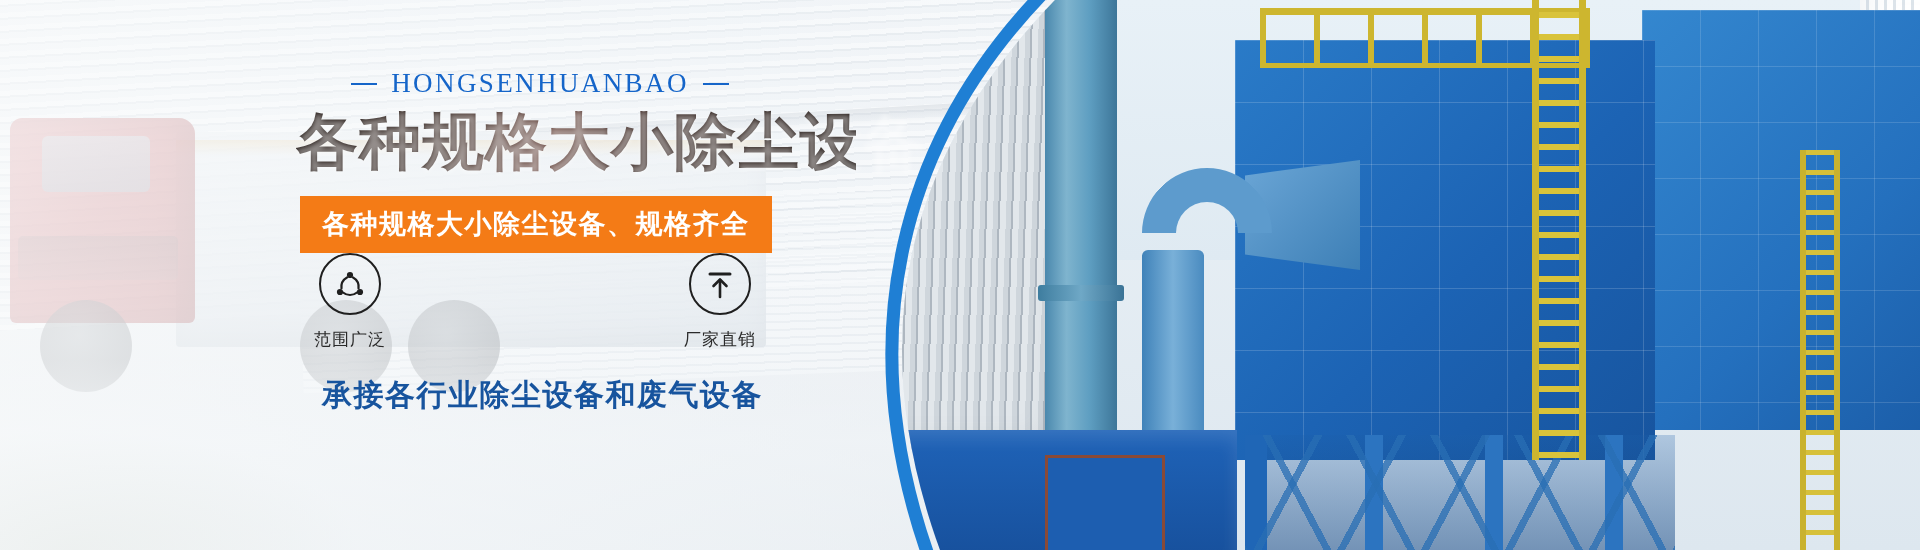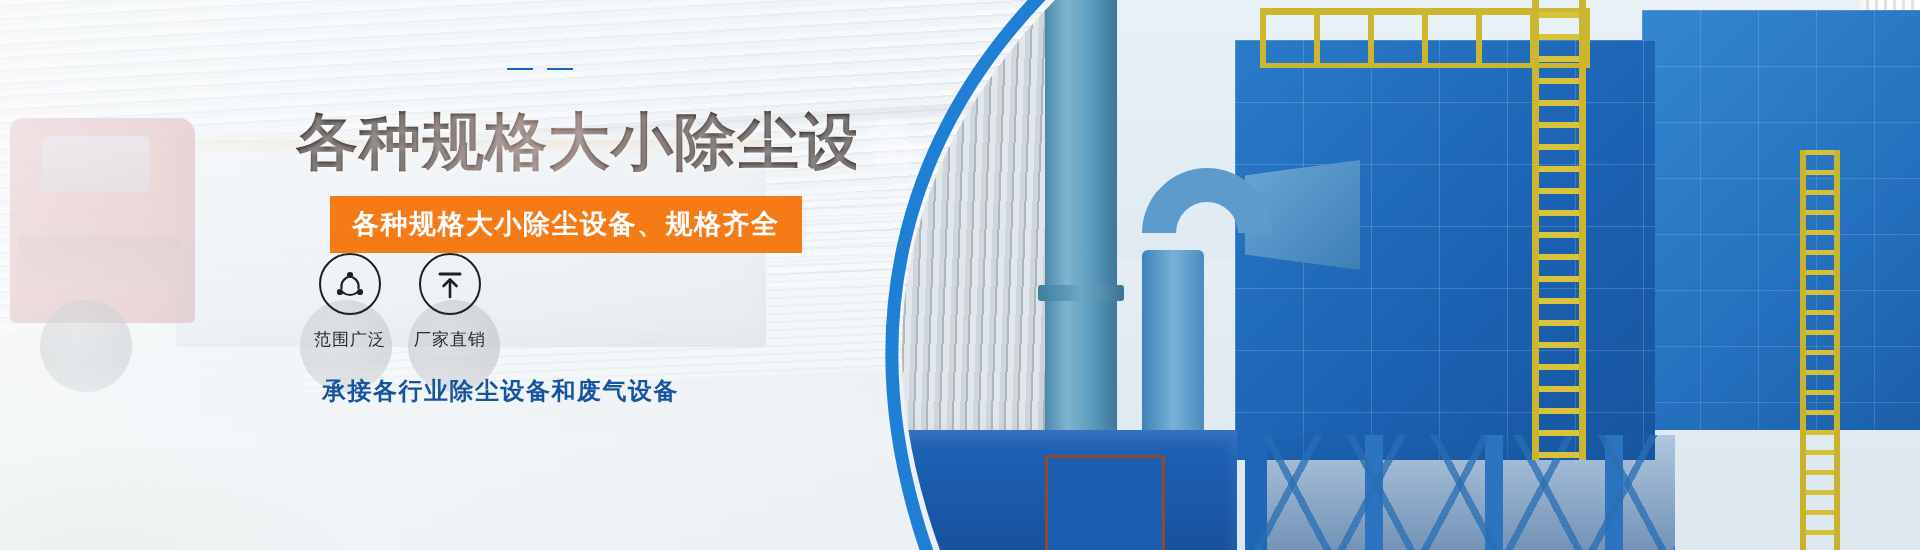--- a/index.html
+++ b/index.html
@@ -254,46 +254,46 @@
   .headline {
     position:absolute; left:296px; top:108px; width:560px;
     font-size:62px; font-weight:bold; letter-spacing:1px;
     line-height:1.1; white-space:nowrap;
     background:linear-gradient(110deg,#2b2320 0%,#4a3c37 26%,#7a5c55 46%,#463733 62%,#2d2522 100%);
     -webkit-background-clip:text; background-clip:text; color:transparent;
     text-shadow:0 2px 5px rgba(255,255,255,.45);
   }
 
   .tagline {
-    position:absolute; left:330px; top:196px;
+    position:absolute; left:300px; top:196px;
     background:#f47b16;
     color:#ffffff;
     font-size:27px; font-weight:bold; letter-spacing:1.5px;
     padding:10px 22px 11px 22px;
     white-space:nowrap;
   }
 
   .features {
     position:absolute; left:300px; top:253px; width:470px;
-    display:flex; justify-content:flex-start;
+    display:flex; justify-content:space-between;
   }
   .feature { width:100px; text-align:center; }
   .feature .circle {
     width:62px; height:62px; margin:0 auto;
     border:2.5px solid #1f1f1f; border-radius:50%;
     display:flex; align-items:center; justify-content:center;
   }
   .feature .flabel {
     margin-top:13px; font-size:17px; color:#2a2a2a; letter-spacing:1px;
     white-space:nowrap;
   }
 
   .subline {
     position:absolute; left:322px; top:375px;
-    font-size:24px; font-weight:bold; letter-spacing:1.5px;
+    font-size:30px; font-weight:bold; letter-spacing:1.5px;
     color:#17549e; white-space:nowrap;
   }
 </style>
 </head>
 <body>
 
 <div id="banner">
 
   <div class="bg-left">
     <div class="sky"></div>
@@ -336,20 +336,21 @@
   </div>
 
   <svg class="arc" viewBox="0 0 360 562">
     <path d="M 300 -10 C 150 140, 95 340, 180 572" fill="none" stroke="#1f7fd4" stroke-width="13" stroke-linecap="round"></path>
   </svg>
 
   <div class="content">
 
     <div class="eyebrow">
       <span class="dash"></span>
+      <span>HONGSENHUANBAO</span>
       <span class="dash"></span>
     </div>
 
     <div class="headline">各种规格大小除尘设备</div>
 
     <div class="tagline">各种规格大小除尘设备、规格齐全</div>
 
     <div class="features">
 
       <div class="feature">

